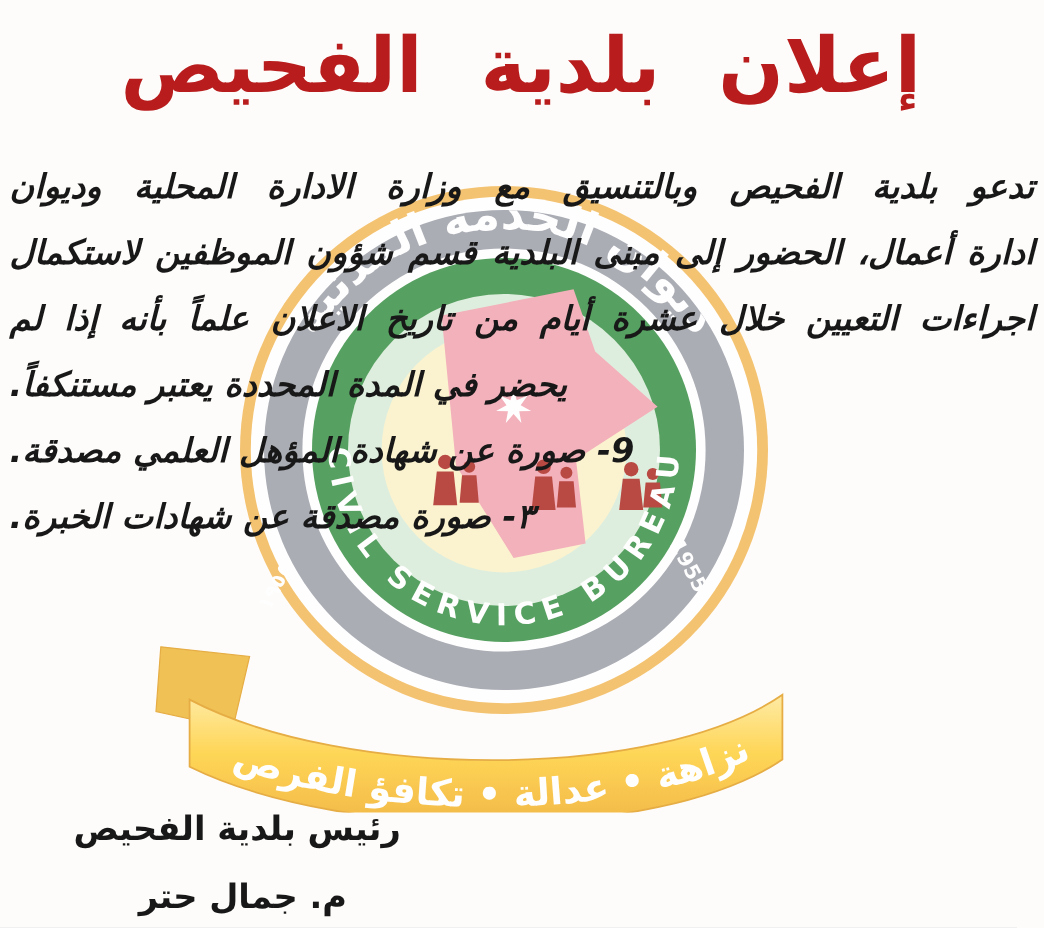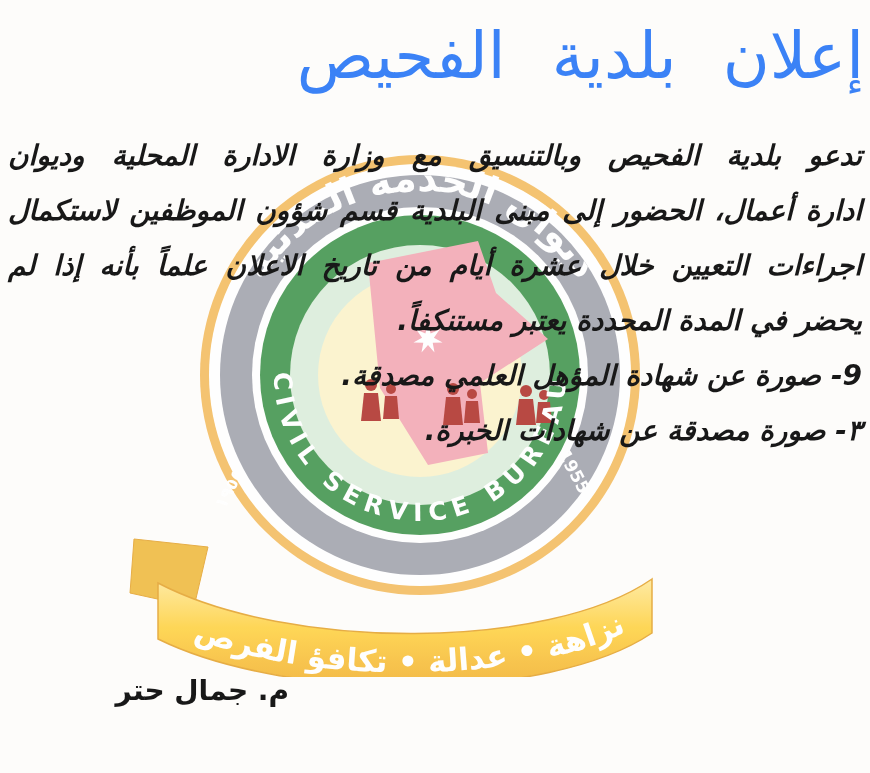--- a/index.html
+++ b/index.html
@@ -19,42 +19,42 @@
     z-index:0;
     opacity:.95;
     pointer-events:none;
   }
   
   .title{
     position:absolute;
     z-index:2;
     top:0;right:6px;left:4px;
     height:112px;line-height:112px;
-    font-size:64px;font-weight:normal;
-    color:#3b82f6;
-    text-align:right;
+    font-size:64px;font-weight:bold;
+    color:#b91c1c;
+    text-align:center;
     word-spacing:26px;
     letter-spacing:1px;
     white-space:nowrap;
   }
   .body-text{
     position:absolute;
     z-index:2;
     top:128px;left:8px;right:8px;
     font-size:28px;font-weight:bold;
     color:#181818;
     line-height:55px;
   }
   .line{white-space:nowrap;font-style:italic;}
   .just{
     white-space:normal;
     text-align:justify;
     text-align-last:justify;
   }
-  .rt{text-align:right;}
+  .rt{text-align:left;}
   .signature{
     position:absolute;
     z-index:2;
     left:12px;top:662px;
     width:322px;
     font-size:28px;font-weight:bold;
     color:#181818;
     line-height:57px;
     text-align:right;
   }
@@ -133,16 +133,17 @@
     <div class="line just">تدعو بلدية الفحيص وبالتنسيق مع وزارة الادارة المحلية وديوان</div>
     <div class="line just">ادارة أعمال، الحضور إلى مبنى البلدية قسم شؤون الموظفين لاستكمال</div>
     <div class="line just">اجراءات التعيين خلال عشرة أيام من تاريخ الاعلان علماً بأنه إذا لم</div>
     <div class="line rt">يحضر في المدة المحددة يعتبر مستنكفاً.</div>
     <div class="line rt">9- صورة عن شهادة المؤهل العلمي مصدقة.</div>
     <div class="line rt">٣- صورة مصدقة عن شهادات الخبرة.</div>
 
   </div>
 
   <div class="signature">
+    <span class="sig-title">رئيس بلدية الفحيص</span>
     <span class="sig-name">م. جمال حتر</span>
   </div>
 
 </div>
 
 </body></html>

